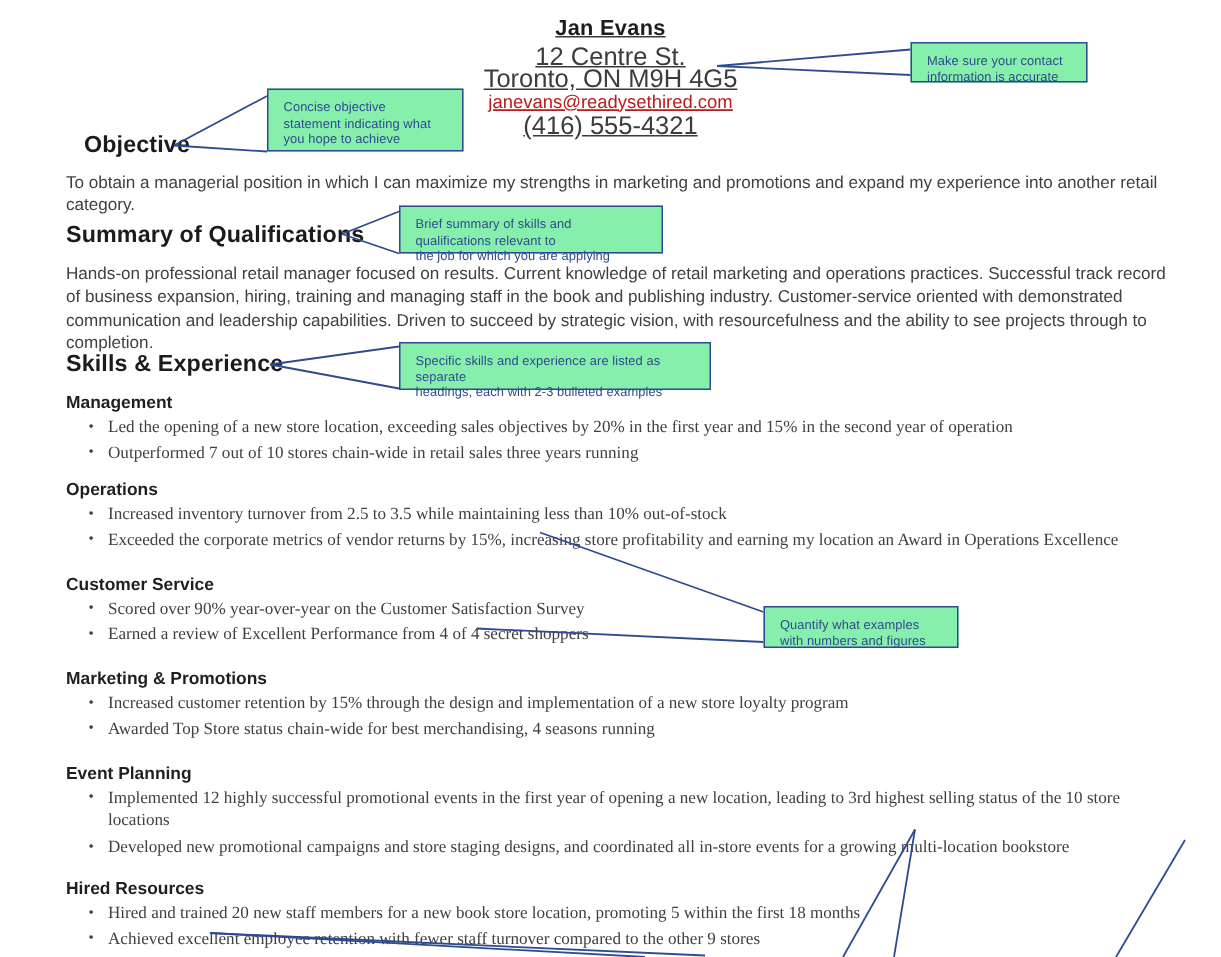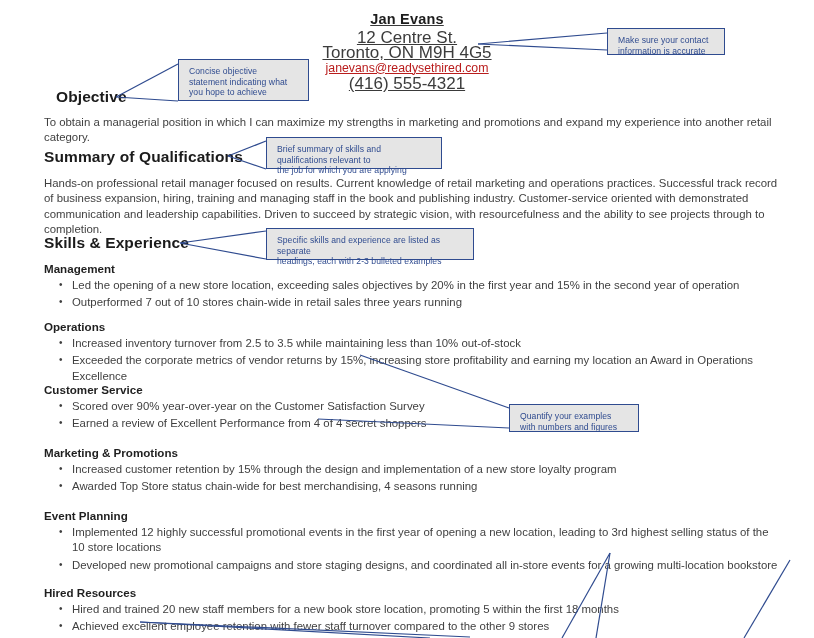--- a/index.html
+++ b/index.html
@@ -67,20 +67,21 @@
   .grp h4 {
     margin: 0 0 3px 0;
     font-size: 11.6px;
     font-weight: bold;
     color: #1f1f1f;
   }
   .grp ul {
     margin: 0;
     padding: 0;
     list-style: none;
+    font-family: Liberation Serif, serif;
   }
   .grp li {
     position: relative;
     font-size: 11.4px;
     line-height: 15.4px;
     color: #3f3f3f;
     padding-left: 28px;
     margin-bottom: 2px;
   }
   .grp li::before {
@@ -96,21 +97,21 @@
   #annot-svg {
     position: absolute;
     left: 0; top: 0;
     width: 814px; height: 638px;
     pointer-events: none;
   }
 
   .callout {
     position: absolute;
     border: 1.3px solid #2f4b8f;
-    background: #e5e5e5;
+    background: #86efac;
     color: #2f4b8f;
     font-size: 8.6px;
     line-height: 10.6px;
     padding: 6px 9px 6px 10px;
     letter-spacing: .05px;
   }
 </style>
 </head>
 <body>
 
@@ -223,15 +224,15 @@
   <div>Brief summary of skills and qualifications relevant to</div>
   <div>the job for which you are applying</div>
 </div>
 
 <div class="callout" style="left:266px; top:228px; width:208px; height:32px;">
   <div>Specific skills and experience are listed as separate</div>
   <div>headings, each with 2-3 bulleted examples</div>
 </div>
 
 <div class="callout" style="left:509px; top:404px; width:130px; height:28px;">
-  <div>Quantify your examples</div>
+  <div>Quantify what examples</div>
   <div>with numbers and figures</div>
 </div>
 
 </body></html>

